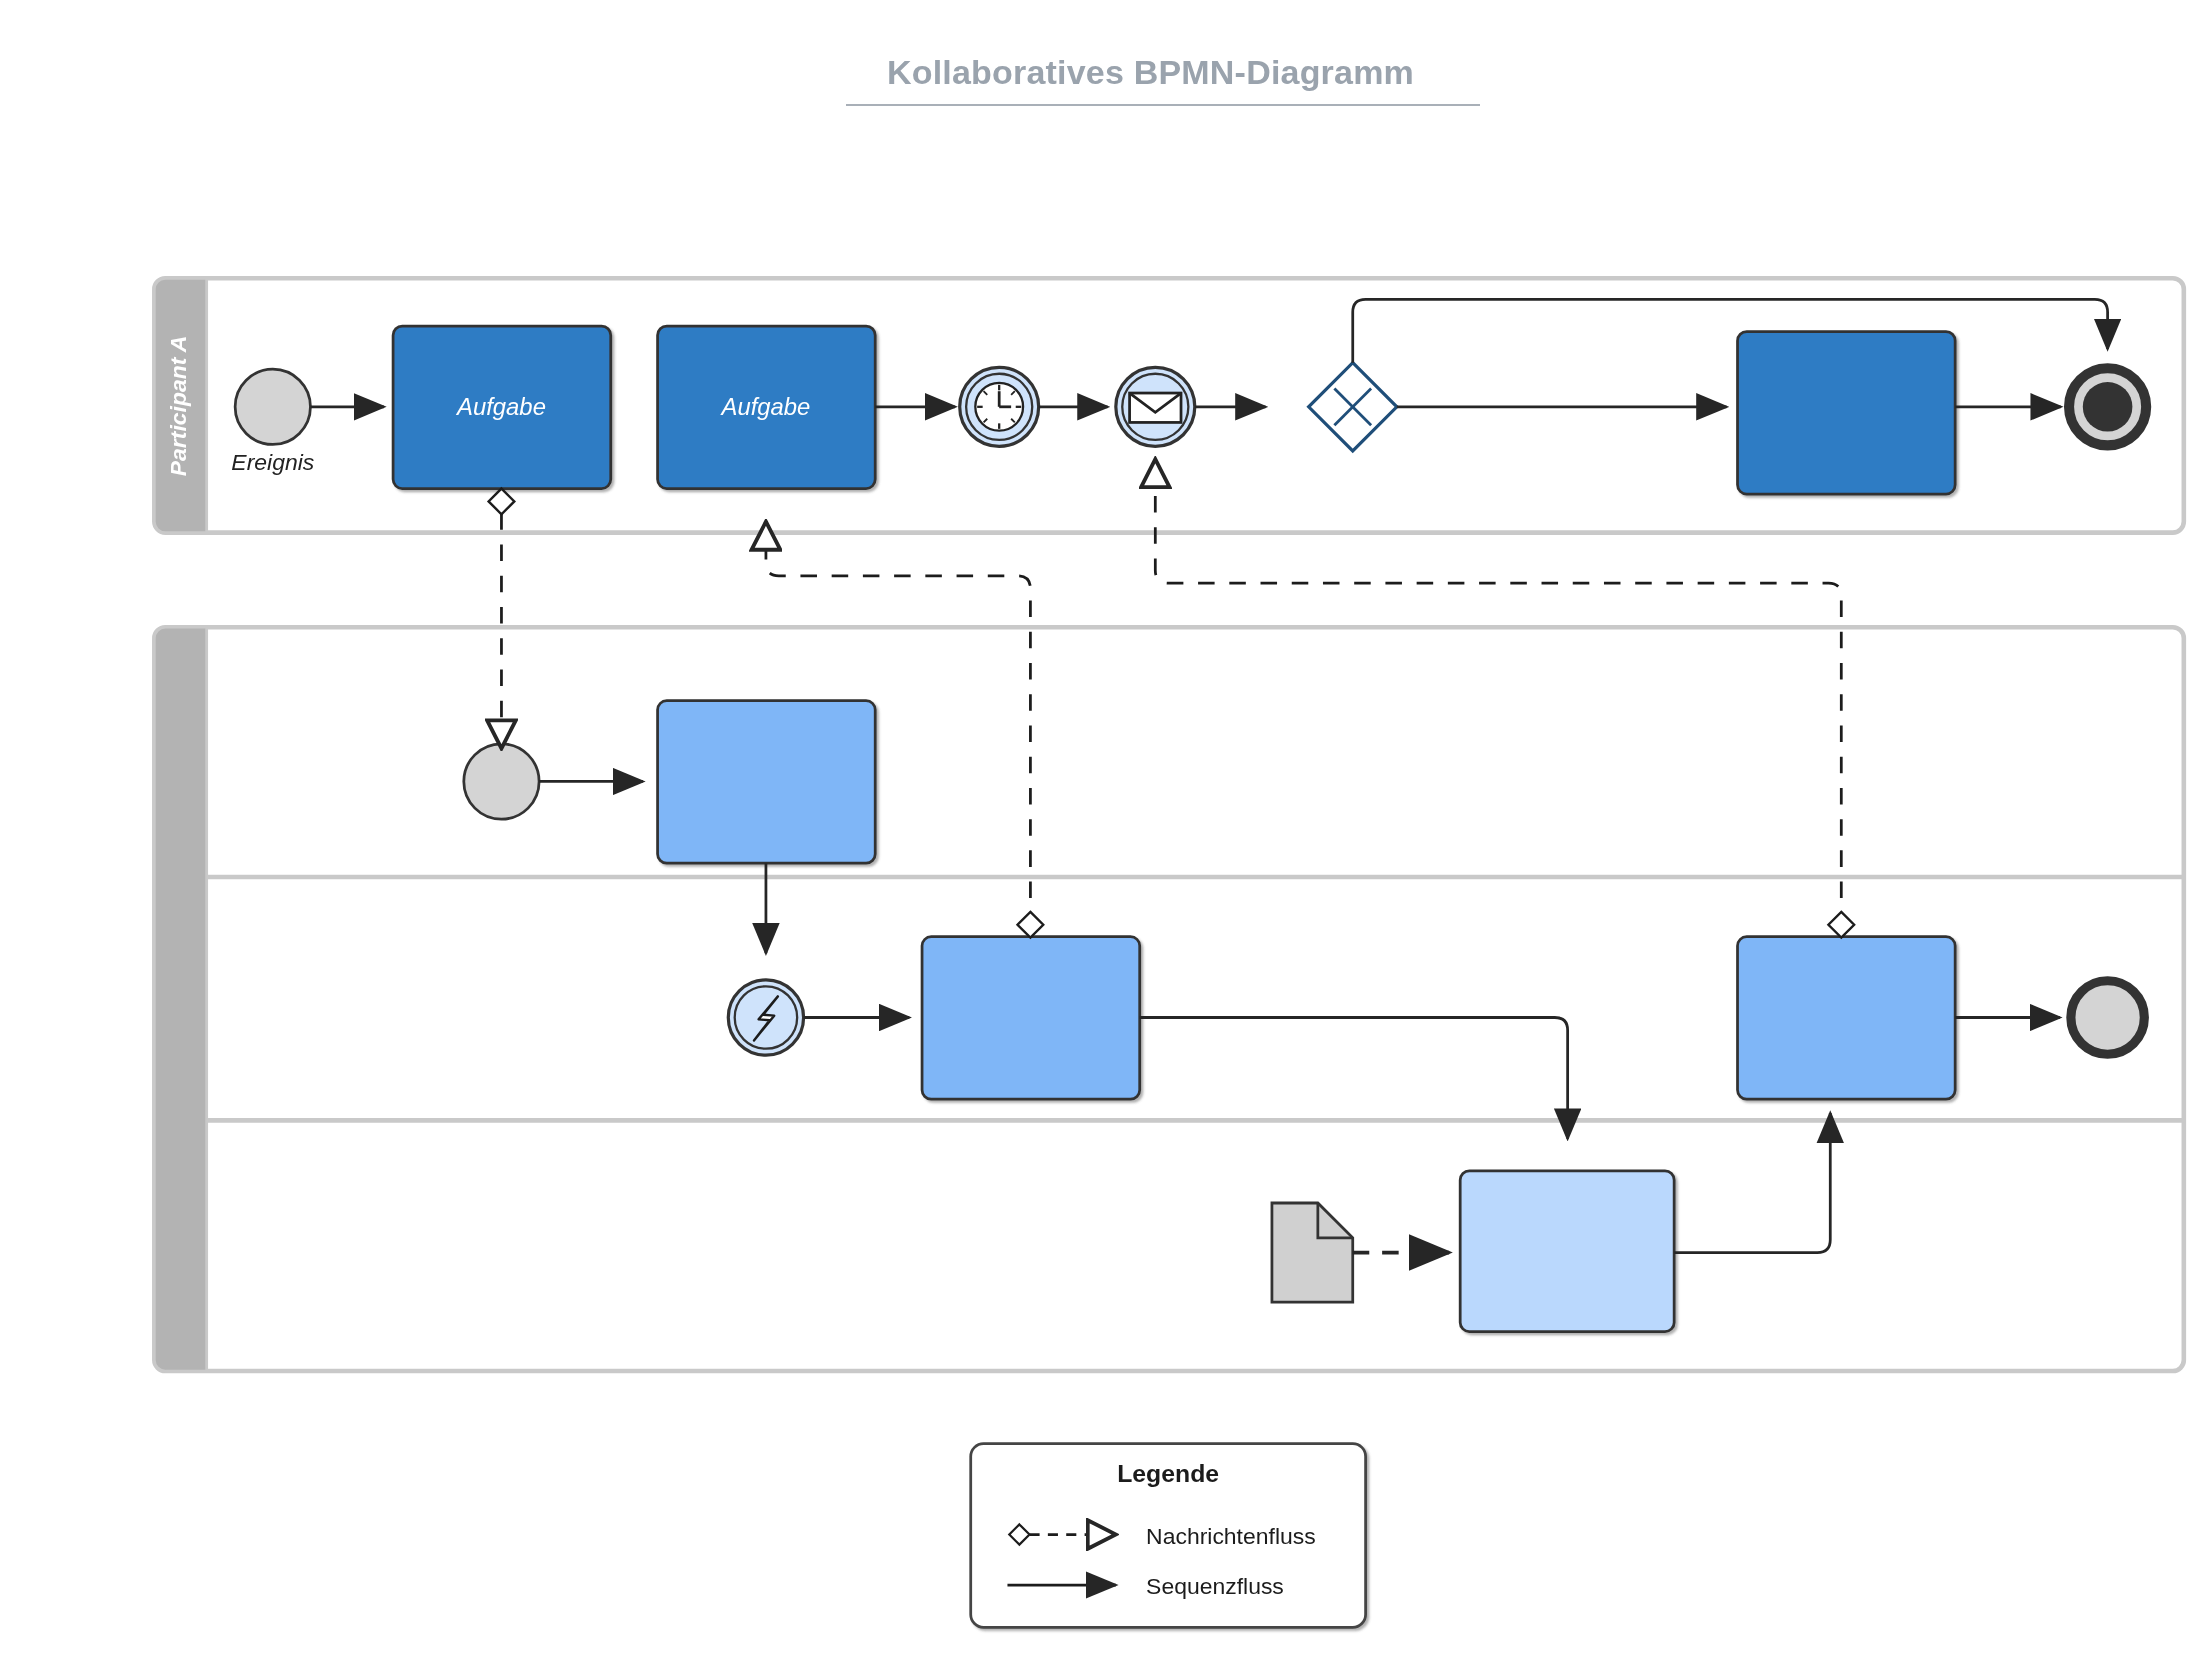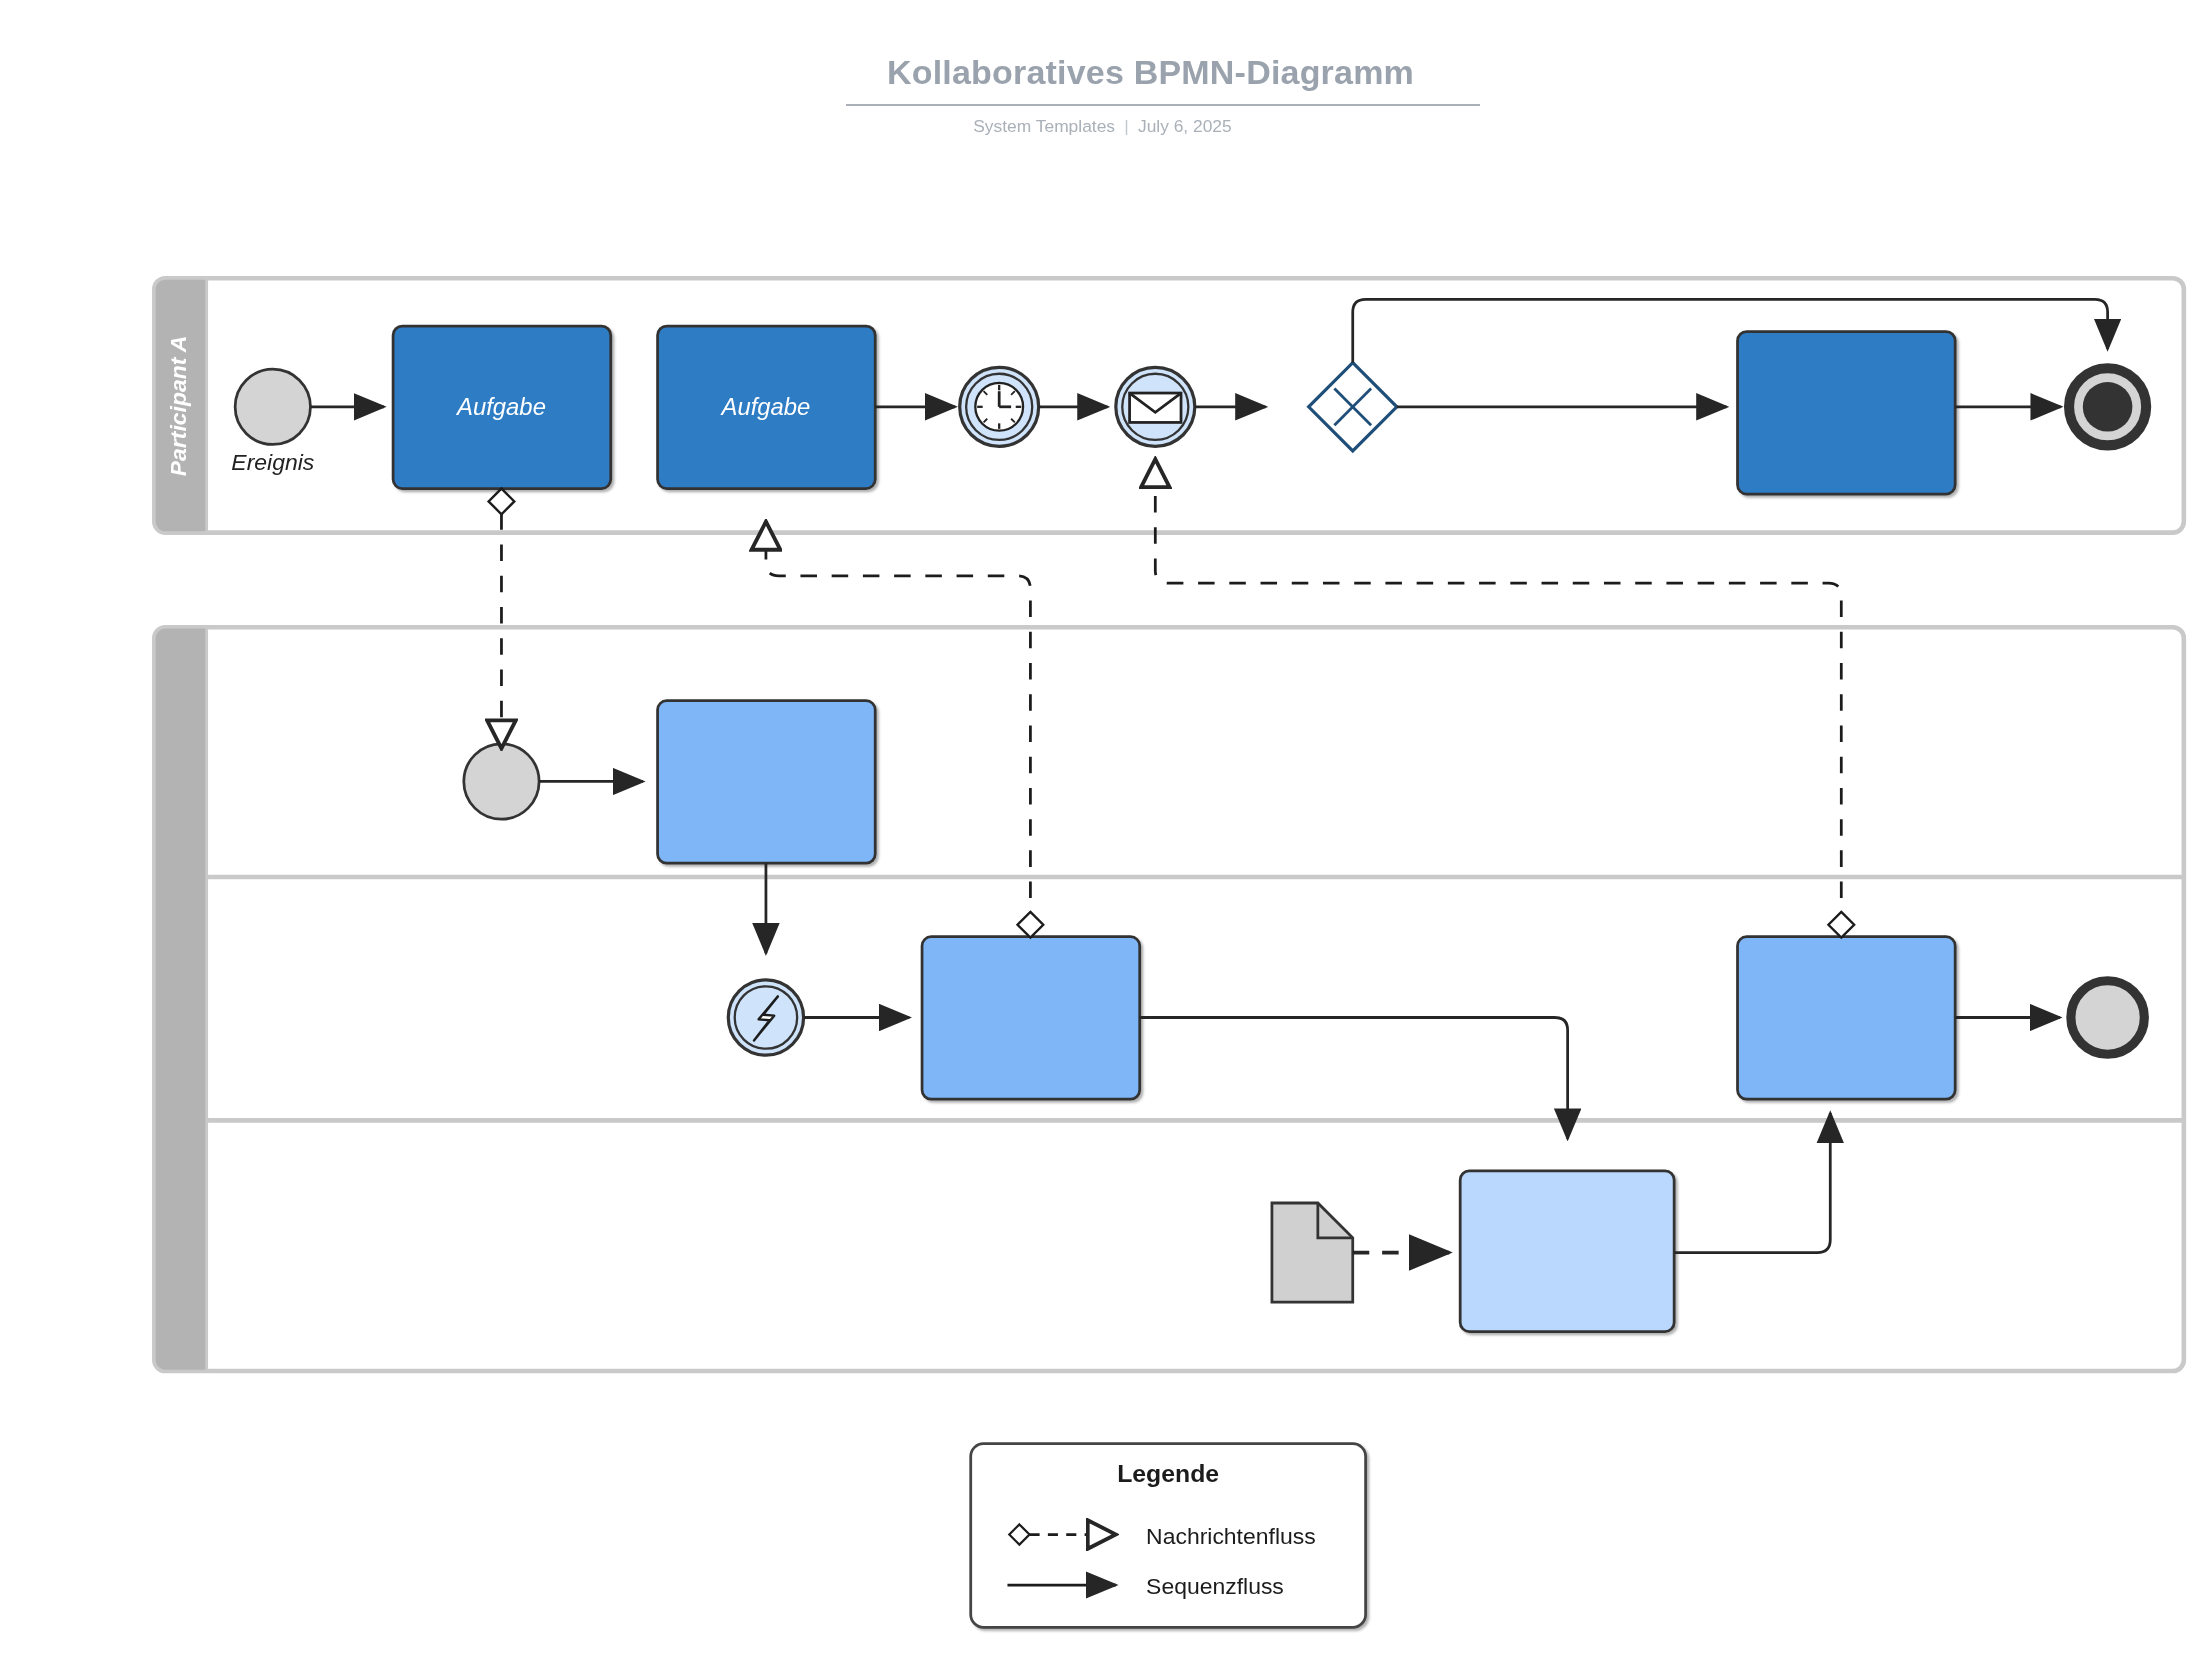--- a/index.html
+++ b/index.html
@@ -87,23 +87,20 @@
     fill: #1c1c1c;
   }
 </style>
 </head>
 <body>
 
 <div id="stage">
 
   <div class="hdr" id="doc-title">Kollaboratives BPMN-Diagramm</div>
   <div id="title-rule"></div>
-  <div class="hdr" id="doc-sub">
-    <span>System Templates</span><span class="sep">|</span><span>July 6, 2025</span>
-  </div>
 
   <svg id="canvas" xmlns="http://www.w3.org/2000/svg" viewBox="0 0 2401 1812" width="2205" height="1664">
     <defs>
       <marker id="arrFill" viewBox="0 0 12 10" refX="11" refY="5" markerWidth="12" markerHeight="10" orient="auto">
         <path d="M0,0 L12,5 L0,10 z" fill="#262626"></path>
       </marker>
       <marker id="arrOpen" viewBox="0 0 12 12" refX="11" refY="6" markerWidth="12" markerHeight="12" orient="auto">
         <path d="M0.8,0.8 L11,6 L0.8,11.2 z" fill="#ffffff" stroke="#262626" stroke-width="1.4"></path>
       </marker>
       <filter id="sh" x="-20%" y="-20%" width="150%" height="150%">

